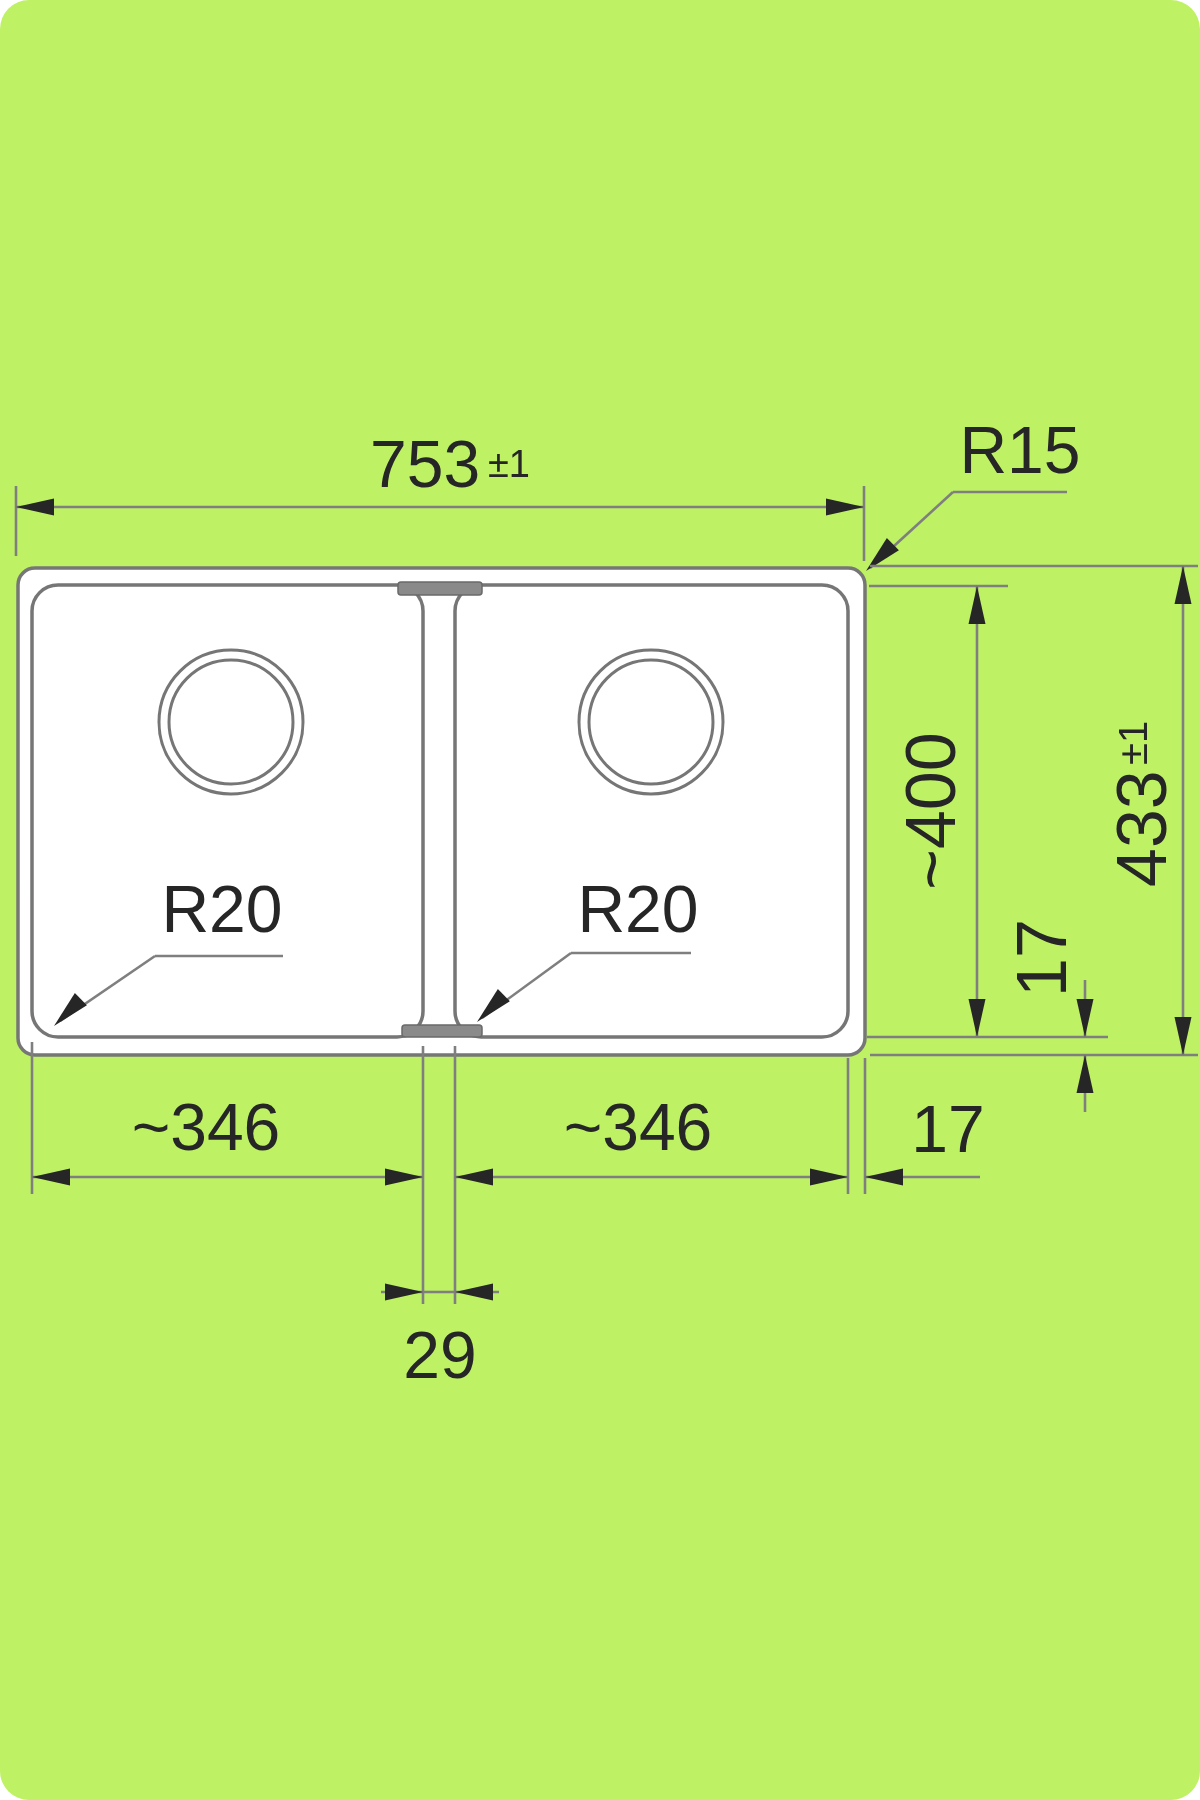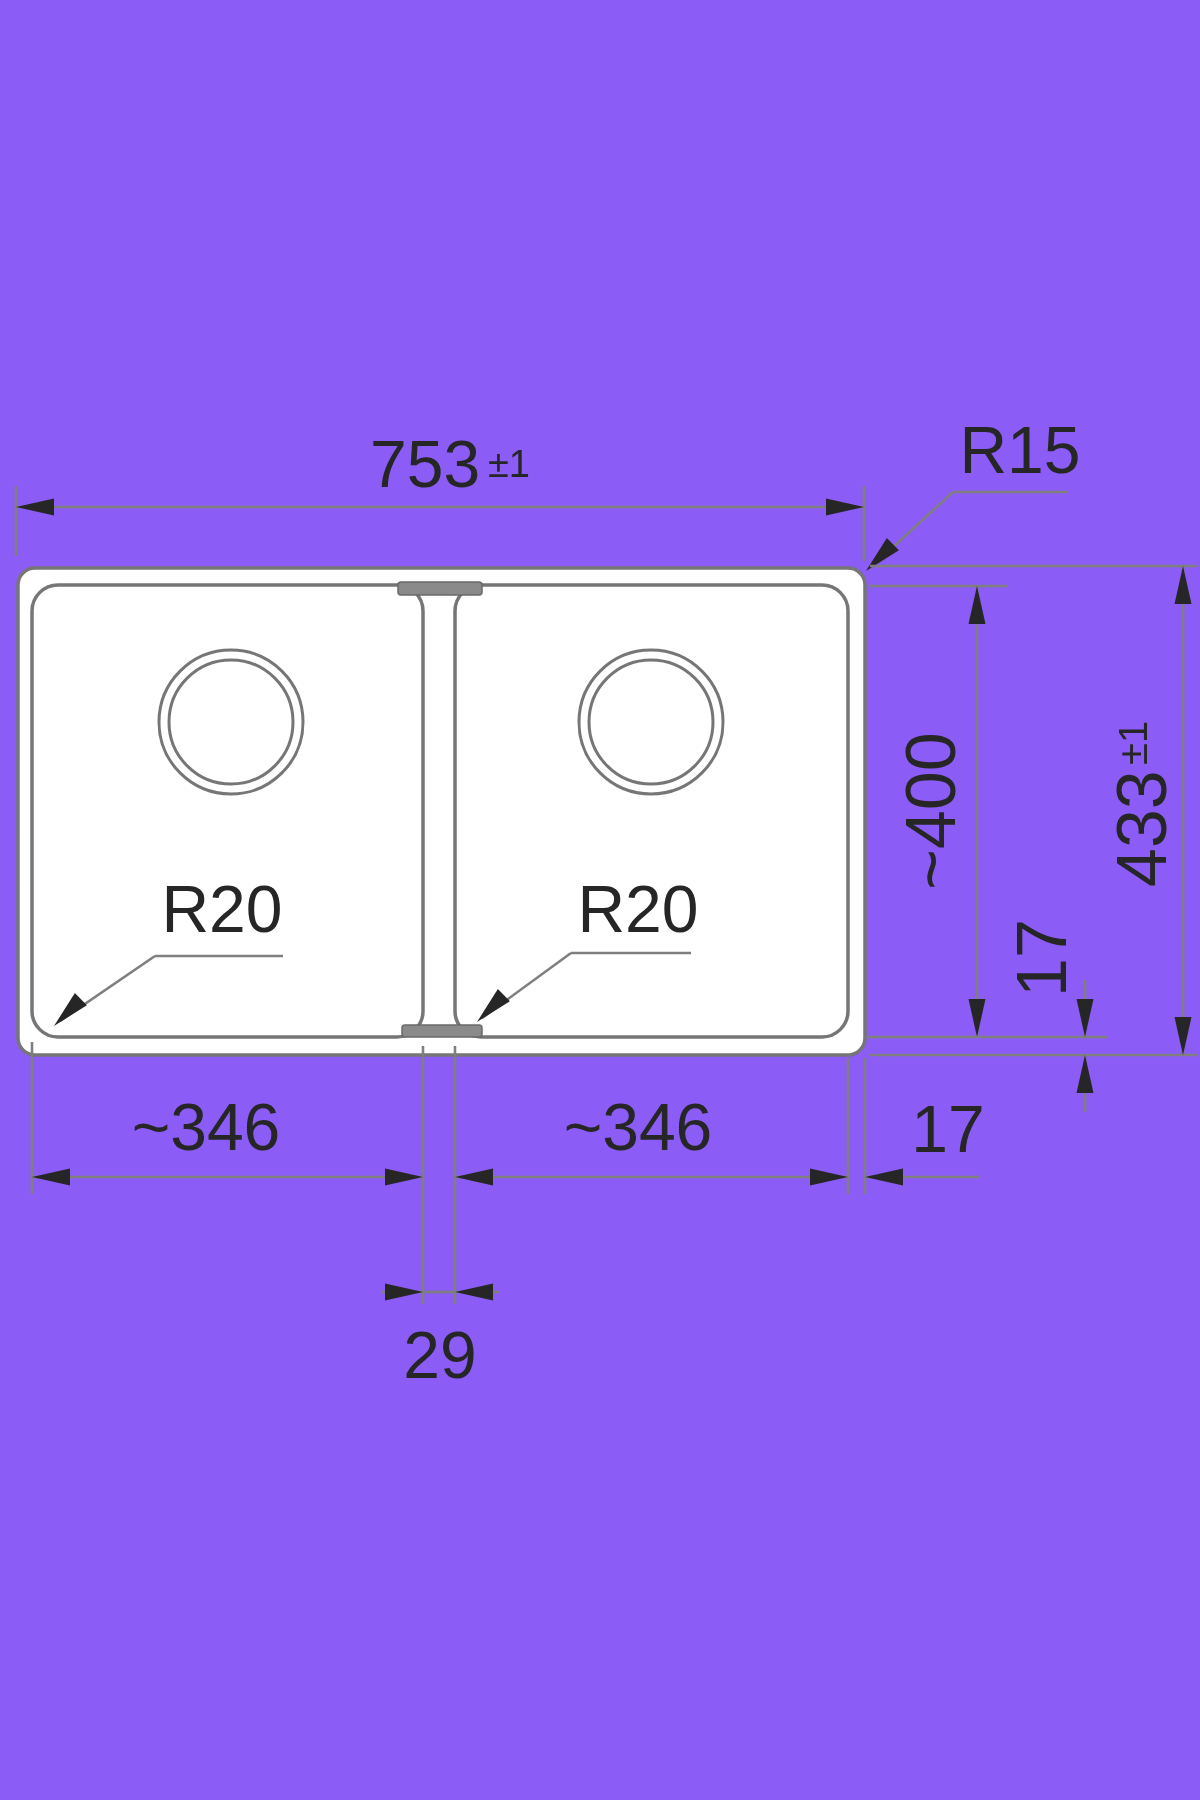--- a/index.html
+++ b/index.html
@@ -1,22 +1,23 @@
 <!DOCTYPE html>
 <html><head>
 <meta charset="utf-8">
 <style>
   html, body { margin: 0; padding: 0; background: #ffffff; }
   .page {
     position: relative;
     width: 1200px;
     height: 1800px;
-    background: #8b5cf6;
+    background: #bef264;
     font-family: "Liberation Sans", sans-serif;
     overflow: hidden;
+    border-radius: 29px;
   }
   svg text {
     fill: #262626;
     font-family: "Liberation Sans", sans-serif;
   }
   .t-main { font-size: 66px; }
   .t-main70 { font-size: 70px; }
   .t-tol { font-size: 38px; }
   .t-tol40 { font-size: 40px; }
   .outline { stroke: #767676; stroke-width: 3.5; fill: #ffffff; }

